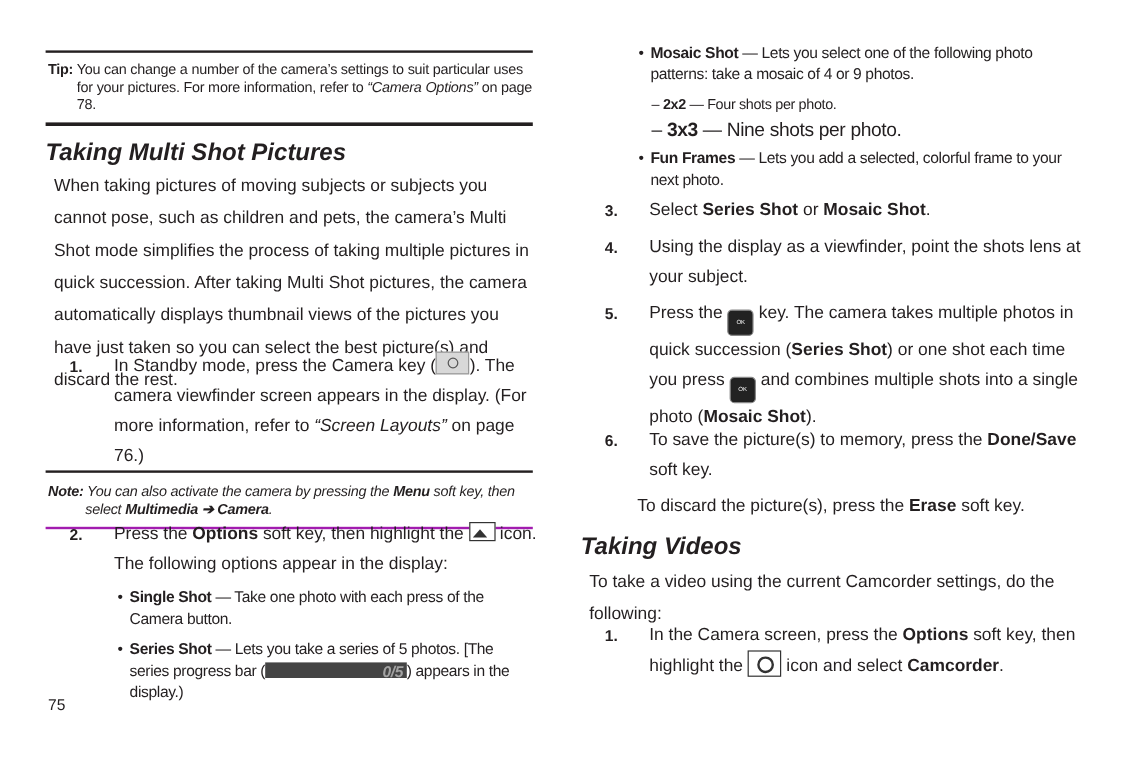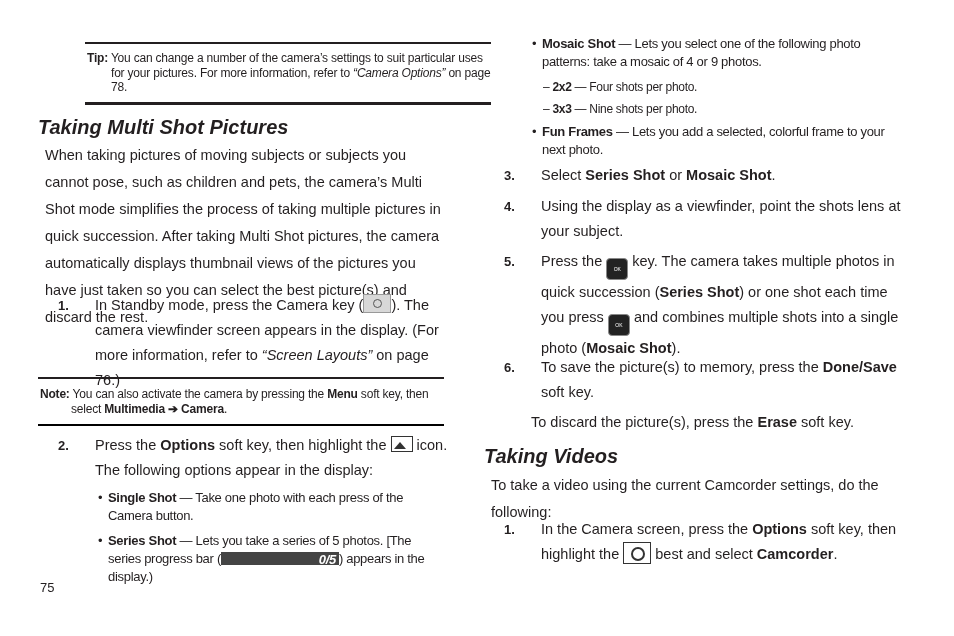--- a/index.html
+++ b/index.html
@@ -1,42 +1,42 @@
 <!DOCTYPE html>
 <html><head>
 <meta charset="utf-8">
 <style>
   html,body{margin:0;padding:0;background:#fff;}
   body{width:954px;height:636px;position:relative;overflow:hidden;font-family:"Liberation Sans",sans-serif;color:#231f20;}
   .col{position:absolute;top:0;}
   .left{left:38px;width:406px;}
   .right{left:484px;width:420px;}
-  .tip{position:absolute;left:0;top:42px;width:406px;height:58px;border-top:2px solid #231f20;border-bottom:3px solid #231f20;margin-left:47px;}
+  .tip{position:absolute;left:0;top:42px;width:406px;height:58px;border-top:2px solid #231f20;border-bottom:3px solid #231f20;}
   .tip p,.note p{margin:0;font-size:12px;line-height:14.5px;letter-spacing:-0.2px;}
   .tip .lbl,.note .lbl{font-weight:bold;}
   .indent-block{padding-left:24px;text-indent:-21px;}
   .heading{position:absolute;font-weight:bold;font-style:italic;font-size:20px;}
   .para{position:absolute;font-size:14.5px;line-height:27px;}
   .step{position:absolute;font-size:14.5px;line-height:25px;}
   .step .num{position:absolute;left:0;top:0;font-weight:bold;font-size:13px;}
   .step .txt{position:absolute;left:37px;top:0;}
-  .note{position:absolute;left:0;top:377px;width:406px;height:45px;border-top:2px solid #231f20;border-bottom:2px solid #000000;}
+  .note{position:absolute;left:0;top:392px;width:406px;height:45px;border-top:2px solid #231f20;border-bottom:2px solid #a21caf;font-style:italic;}
   .bullet{position:absolute;font-size:13px;line-height:18px;letter-spacing:-0.3px;}
   .bullet .dot{position:absolute;left:0;top:0;}
   .bullet .btxt{position:absolute;left:10px;top:0;}
   b{font-weight:bold;margin-top:20px;}
   .ico-cam{display:inline-block;width:26px;height:17px;background:#d8d8d8;border:1px solid #999;vertical-align:-3px;position:relative;}
   .ico-cam::after{content:"";position:absolute;left:9px;top:4px;width:7px;height:7px;border:1.5px solid #555;border-radius:50%;}
   .ico-pic{display:inline-block;width:20px;height:14px;border:1px solid #333;background:#fff;vertical-align:-2px;position:relative;}
   .ico-pic::after{content:"";position:absolute;left:2px;bottom:2px;border-left:6px solid transparent;border-right:6px solid transparent;border-bottom:7px solid #333;}
   .ico-ok{display:inline-block;width:20px;height:20px;border-radius:4px;background:#222;border:1px solid #888;vertical-align:-5px;color:#fff;font-size:5px;text-align:center;line-height:20px;}
   .ico-video{display:inline-block;width:26px;height:20px;border:1px solid #333;vertical-align:-5px;position:relative;}
   .ico-video::after{content:"";position:absolute;left:7px;top:4px;width:10px;height:10px;border:2px solid #333;border-radius:50%;}
   .progress{display:inline-block;width:118px;height:13px;background:#444;vertical-align:-2px;position:relative;}
-  .progress span{position:absolute;right:3px;top:-1px;color:#ffffff;font-weight:bold;font-style:italic;font-size:13px;}
+  .progress span{position:absolute;right:3px;top:-1px;color:#a3a3a3;font-weight:bold;font-style:italic;font-size:13px;}
   .pagenum{position:absolute;left:40px;top:580px;font-size:13px;}
 </style>
 </head>
 <body>
 
 <div class="col left">
   <div class="tip">
     <p class="indent-block" style="margin-top:7px;padding-left:26px;text-indent:-24px;">
       <span class="lbl">Tip:</span>
       <span>You can change a number of the camera’s settings to suit particular uses for your pictures. For more information, refer to </span><i>“Camera Options”</i><span> on page 78.</span>
@@ -76,21 +76,21 @@
 </div>
 
 <div class="col right">
   <div class="bullet" style="left:48px;top:35px;width:360px;">
     <span class="dot">•</span>
     <span class="btxt" style="width:350px;"><b>Mosaic Shot</b><span> — Lets you select one of the following photo patterns: take a mosaic of 4 or 9 photos.</span></span>
   </div>
   <div class="bullet" style="left:59px;top:78px;font-size:12px;">
     <span>– </span><b>2x2</b><span> — Four shots per photo.</span>
   </div>
-  <div class="bullet" style="left:59px;top:100px;font-size:12px;">
+  <div class="bullet" style="left:59px;top:100px;font-size:16px;">
     <span>– </span><b>3x3</b><span> — Nine shots per photo.</span>
   </div>
   <div class="bullet" style="left:48px;top:123px;width:360px;">
     <span class="dot">•</span>
     <span class="btxt" style="width:350px;"><b>Fun Frames</b><span> — Lets you add a selected, colorful frame to your next photo.</span></span>
   </div>
 
   <div class="step" style="left:20px;top:163px;width:400px;">
     <span class="num">3.</span>
     <span class="txt" style="width:370px;"><span>Select </span><b>Series Shot</b><span> or </span><b>Mosaic Shot</b><span>.</span></span>
@@ -113,17 +113,17 @@
   <div class="step" style="left:47px;top:410px;width:370px;">
     <span>To discard the picture(s), press the </span><b>Erase</b><span> soft key.</span>
   </div>
 
   <div class="heading" style="left:0;top:445px;">Taking Videos</div>
 
   <div class="para" style="left:7px;top:472px;width:400px;">To take a video using the current Camcorder settings, do the following:</div>
 
   <div class="step" style="left:20px;top:517px;width:400px;">
     <span class="num">1.</span>
-    <span class="txt" style="width:370px;"><span>In the Camera screen, press the </span><b>Options</b><span> soft key, then highlight the </span><span class="ico-video"></span><span> best and select </span><b>Camcorder</b><span>.</span></span>
+    <span class="txt" style="width:370px;"><span>In the Camera screen, press the </span><b>Options</b><span> soft key, then highlight the </span><span class="ico-video"></span><span> icon and select </span><b>Camcorder</b><span>.</span></span>
   </div>
 </div>
 
 <div class="pagenum">75</div>
 
 </body></html>

